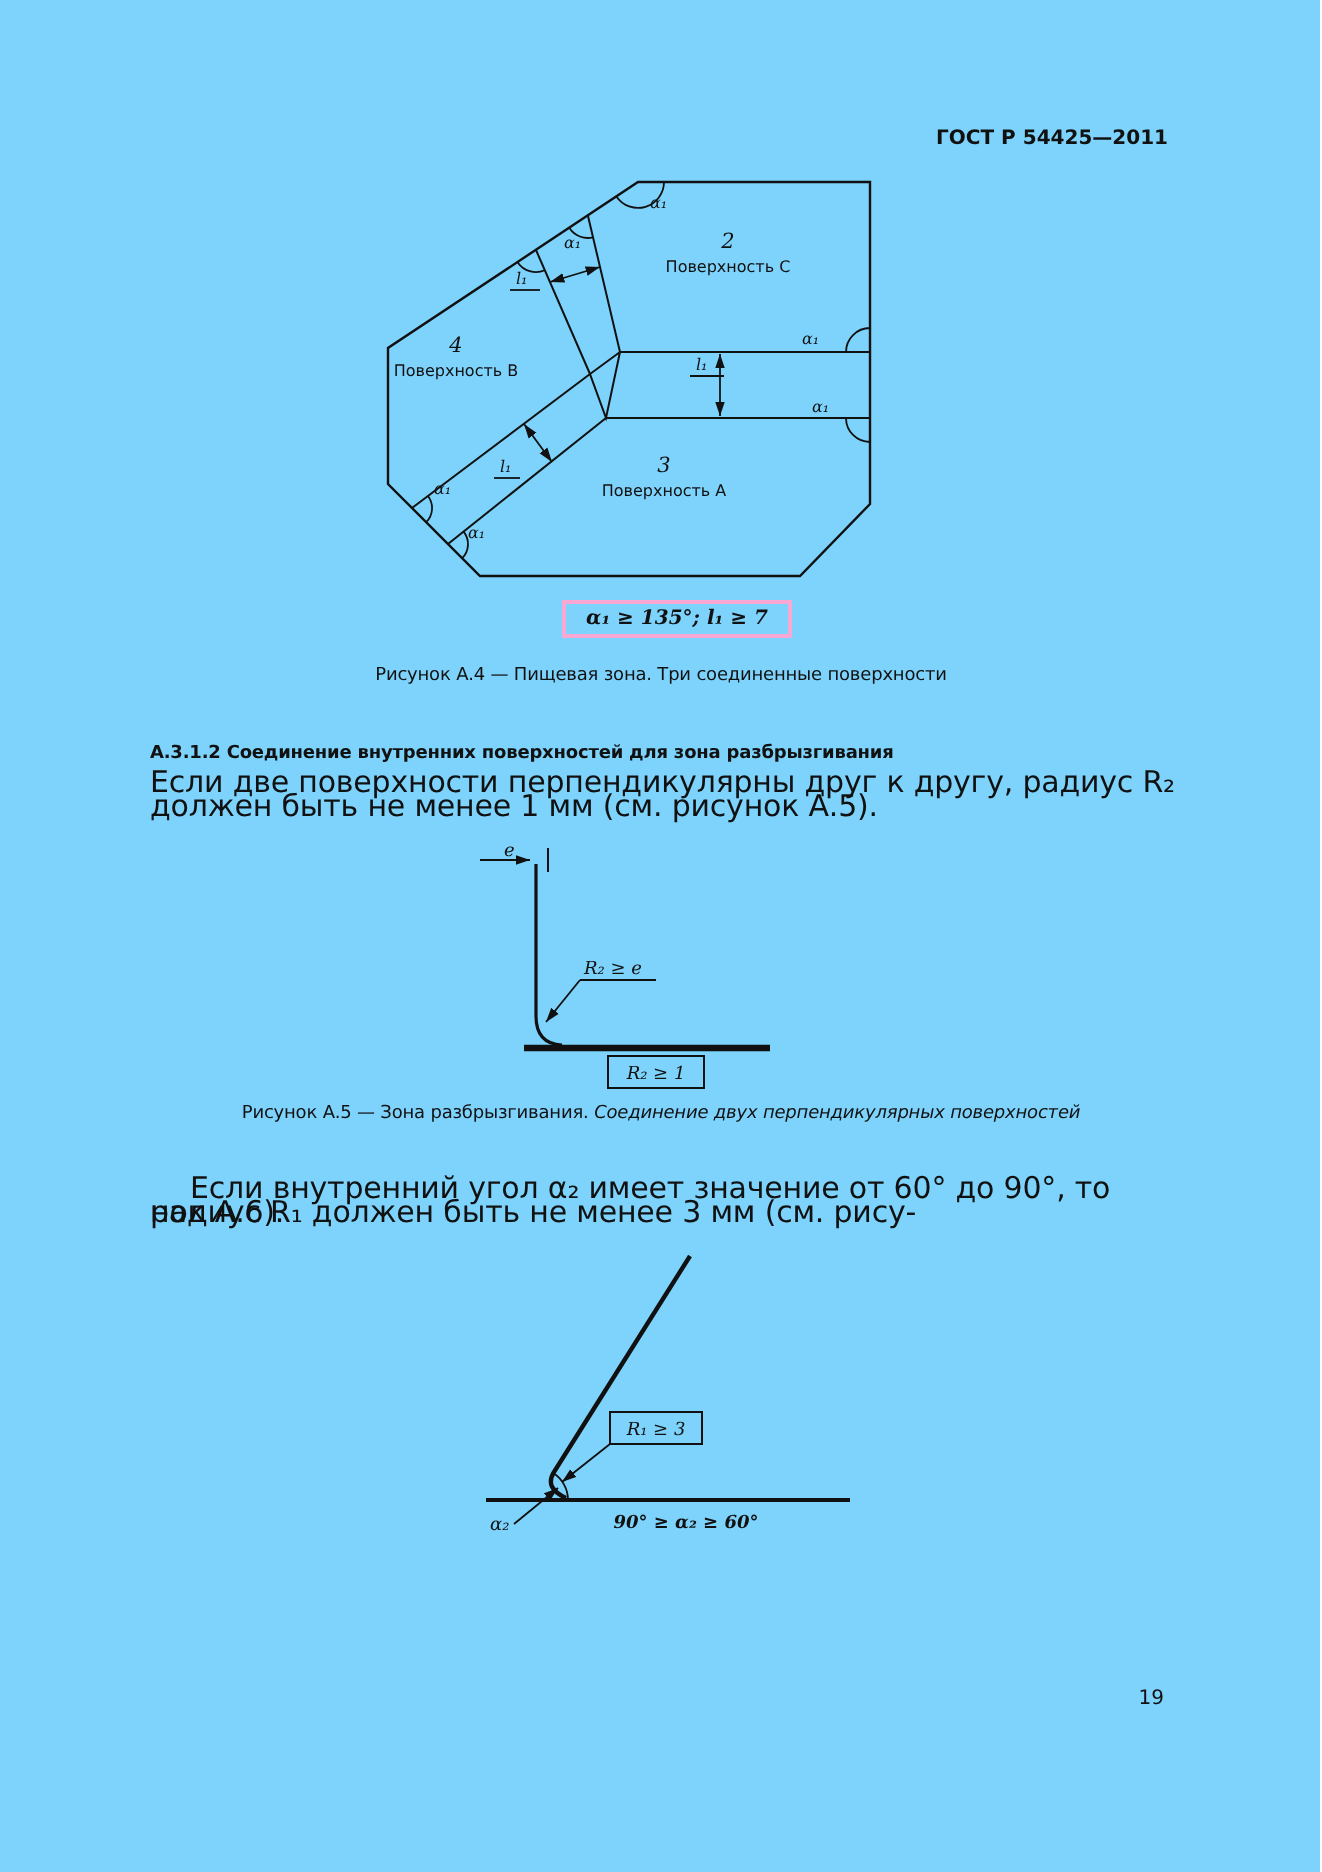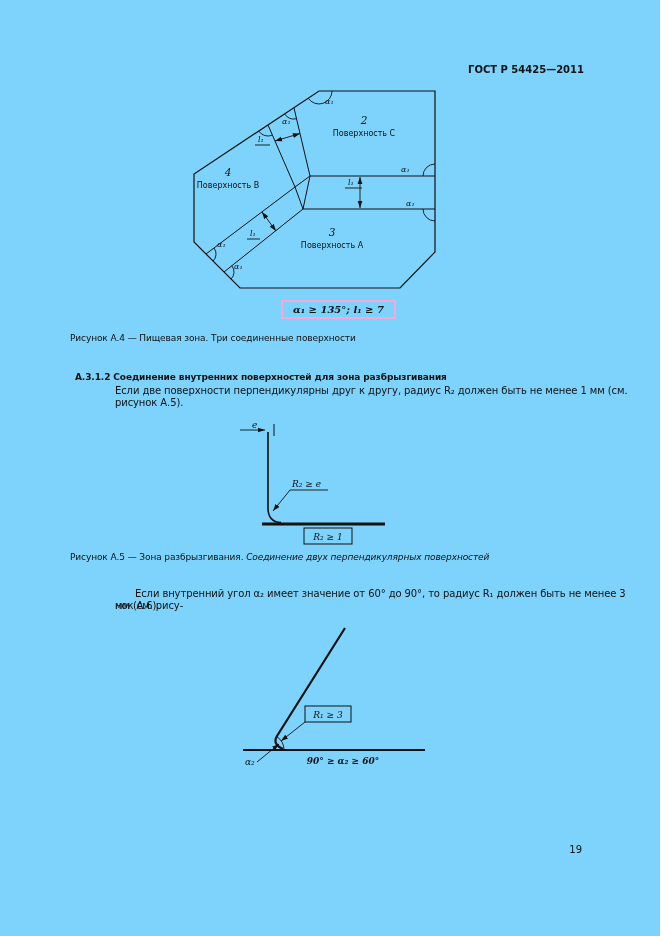--- a/index.html
+++ b/index.html
@@ -1,21 +1,21 @@
 <!DOCTYPE html>
 <html><head>
 <meta charset="utf-8">
 <style>
   html,body{margin:0;padding:0;background:#fff;}
   .page{position:relative;width:660px;height:936px;background:#7dd3fc;overflow:hidden;
         font-family:"DejaVu Sans",sans-serif;color:#111;}
   .doc-header{position:absolute;top:64px;right:76px;font-size:10px;font-weight:bold;}
-  .caption{position:absolute;left:70px;width:521px;text-align:left;font-size:9px;letter-spacing:-0.1px;}
+  .caption{position:absolute;left:70px;width:521px;text-align:center;font-size:9px;letter-spacing:-0.1px;}
   .heading{position:absolute;left:75px;top:372px;font-size:9px;font-weight:bold;letter-spacing:-0.1px;}
-  .para{position:absolute;left:75px;width:515px;font-size:10px;letter-spacing:-0.1px;line-height:12px;margin-left:40px;}
+  .para{position:absolute;left:75px;width:515px;font-size:15px;letter-spacing:-0.1px;line-height:12px;}
   .indent{text-indent:20px;}
   .it{font-style:italic;}
   .constraint-box{position:absolute;left:281px;top:300px;border:2px solid #f9a8d4;padding:2px 10px;
         font:italic 600 10px "DejaVu Serif",serif;}
   .page-number{position:absolute;top:844px;right:78px;font-size:10px;text-align:center;}
   .figsvg{position:absolute;}
   .figsvg text{fill:#111;font-family:"DejaVu Serif",serif;font-style:italic;}
   .figsvg text.facename{font-family:"DejaVu Sans",sans-serif;font-style:normal;font-size:8px;}
   .figsvg text.facenum{font-size:10.5px;}
 </style>

